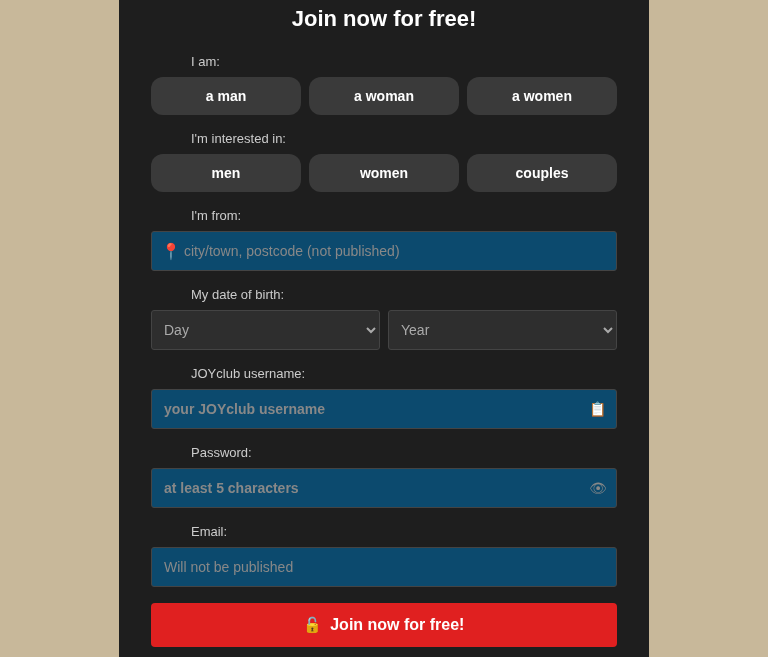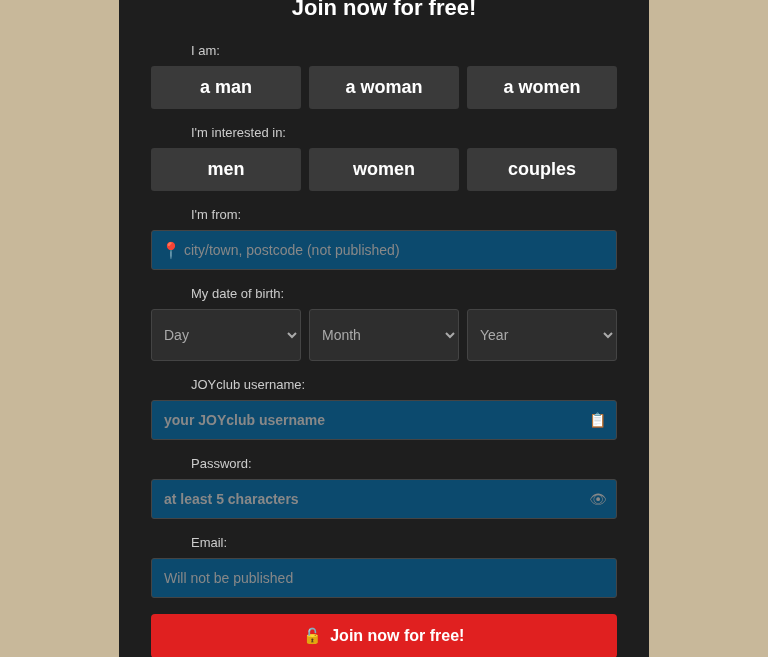--- a/index.html
+++ b/index.html
@@ -46,24 +46,24 @@
       gap: 8px;
       margin-bottom: 0;
     }
 
     .toggle-btn {
       flex: 1;
       padding: 11px 8px;
       background: #3a3a3a;
       border: none;
       color: #ffffff;
-      font-size: 18px;
+      font-size: 14px;
       font-weight: bold;
       cursor: pointer;
-      border-radius: 3px;
+      border-radius: 12px;
     }
 
     .location-input-wrapper {
       position: relative;
       display: flex;
       align-items: center;
     }
 
     .location-icon {
       position: absolute;
@@ -94,21 +94,21 @@
     .dob-row {
       display: flex;
       gap: 8px;
     }
 
     .dob-select {
       flex: 1;
       background: #2e2e2e;
       border: 1px solid #444;
       color: #aaaaaa;
-      padding: 16px 8px;
+      padding: 10px 8px;
       font-size: 14px;
       border-radius: 3px;
       outline: none;
       cursor: pointer;
       appearance: auto;
     }
 
     .input-with-icon {
       position: relative;
     }
@@ -181,23 +181,20 @@
     </div>
   </div>
 
   <div class="field-group">
     <span class="field-label">My date of birth:</span>
     <div class="dob-row">
       <select class="dob-select">
         <option>Day</option>
       </select>
       <select class="dob-select">
-        <option>Month</option>
-      </select>
-      <select class="dob-select">
         <option>Year</option>
       </select>
     </div>
   </div>
 
   <div class="field-group">
     <span class="field-label">JOYclub username:</span>
     <div class="input-with-icon">
       <input type="text" class="text-input" placeholder="your JOYclub username" style="">
       <span class="input-icon-right">📋</span>

